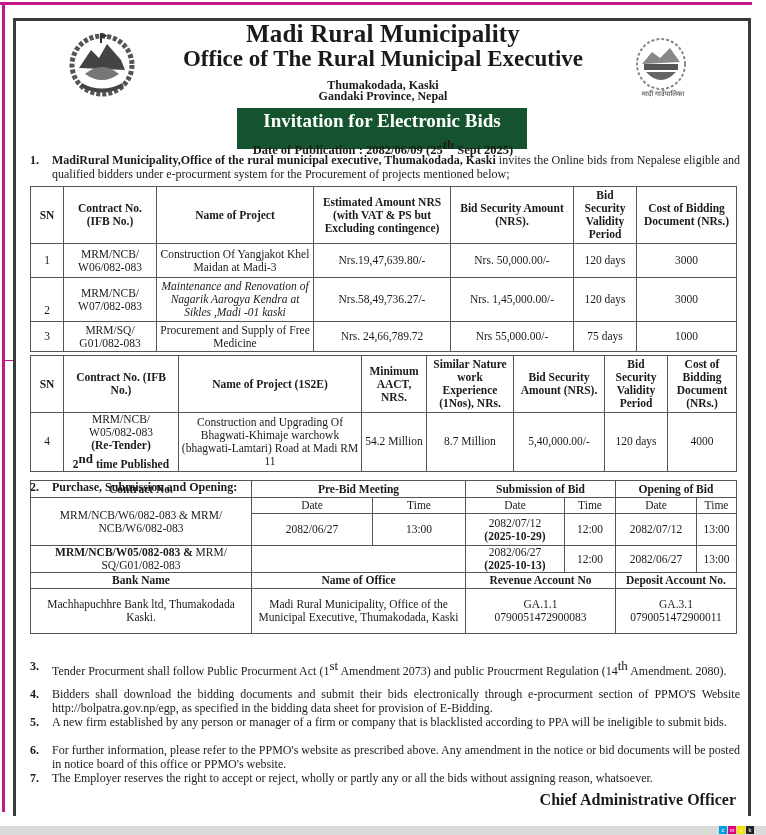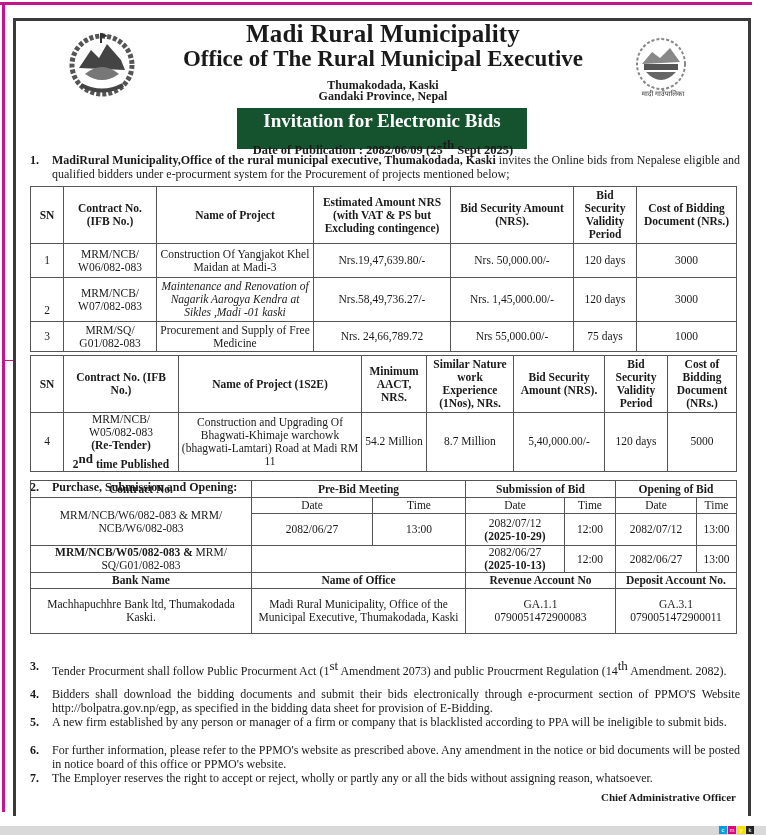--- a/index.html
+++ b/index.html
@@ -30,21 +30,21 @@
   .para { position:absolute; left:30px; width:710px; font-size:12px; line-height:14px; text-align:justify; }
   .para .num { position:absolute; left:0; top:0; font-weight:bold; }
   .para .txt { margin-left:22px; display:block; }
 
   table.t { position:absolute; border-collapse:collapse; font-size:11.5px; }
   table.t td, table.t th { border:1px solid #555; text-align:center; vertical-align:middle; padding:0 2px; line-height:13px; }
   table.t th { font-weight:bold; }
   .it { font-style:italic; }
   .b { font-weight:bold; }
 
-  .sign { position:absolute; right:30px; top:791px; font-weight:bold; font-size:11px; }
+  .sign { position:absolute; right:30px; top:791px; font-weight:bold; font-size:16px; }
 </style>
 </head>
 <body>
 
 <div class="magenta-top"></div>
 <div class="magenta-left"></div>
 <div class="magenta-left-tick"></div>
 <div class="inner-frame"></div>
 
 <svg class="logo-left" viewBox="0 0 75 68">
@@ -135,21 +135,21 @@
       <div>MRM/NCB/</div>
       <div>W05/082-083</div>
       <div class="b">(Re-Tender)</div>
       <div class="b"><span>2</span><sup>nd</sup><span> time Published</span></div>
     </td>
     <td>Construction and Upgrading Of Bhagwati-Khimaje warchowk (bhagwati-Lamtari) Road at Madi RM 11</td>
     <td>54.2 Million</td>
     <td>8.7  Million</td>
     <td>5,40,000.00/-</td>
     <td>120 days</td>
-    <td>5000</td>
+    <td>4000</td>
   </tr>
 </tbody>
   </table>
 
 <div class="para" style="top:480px;">
   <span class="num">2.</span>
   <span class="txt b">Purchase, Submission and Opening:</span>
 </div>
 
 <table class="t" style="left:30px; top:480px; width:707px;">
@@ -207,21 +207,21 @@
     <td colspan="2">
           <div>GA.3.1</div>
           <div>0790051472900011</div>
         </td>
   </tr>
 </tbody>
   </table>
 
 <div class="para" style="top:659px;">
   <span class="num">3.</span>
-  <span class="txt"><span>Tender Procurment shall follow Public Procurment Act (1</span><sup>st</sup><span> Amendment 2073) and public Proucrment Regulation (14</span><sup>th</sup><span> Amendment. 2082).</span></span>
+  <span class="txt"><span>Tender Procurment shall follow Public Procurment Act (1</span><sup>st</sup><span> Amendment 2073) and public Proucrment Regulation (14</span><sup>th</sup><span> Amendment. 2080).</span></span>
 </div>
 <div class="para" style="top:687px;">
   <span class="num">4.</span>
   <span class="txt">Bidders shall download the bidding documents and submit their bids electronically through e-procurment section of PPMO'S Website http://bolpatra.gov.np/egp, as specified in the bidding data sheet for provision of E-Bidding.</span>
 </div>
 <div class="para" style="top:715px;">
   <span class="num">5.</span>
   <span class="txt">A new firm established by any person or manager of a firm or company that is blacklisted according to PPA will be ineligible to submit bids.</span>
 </div>
 <div class="para" style="top:743px;">

